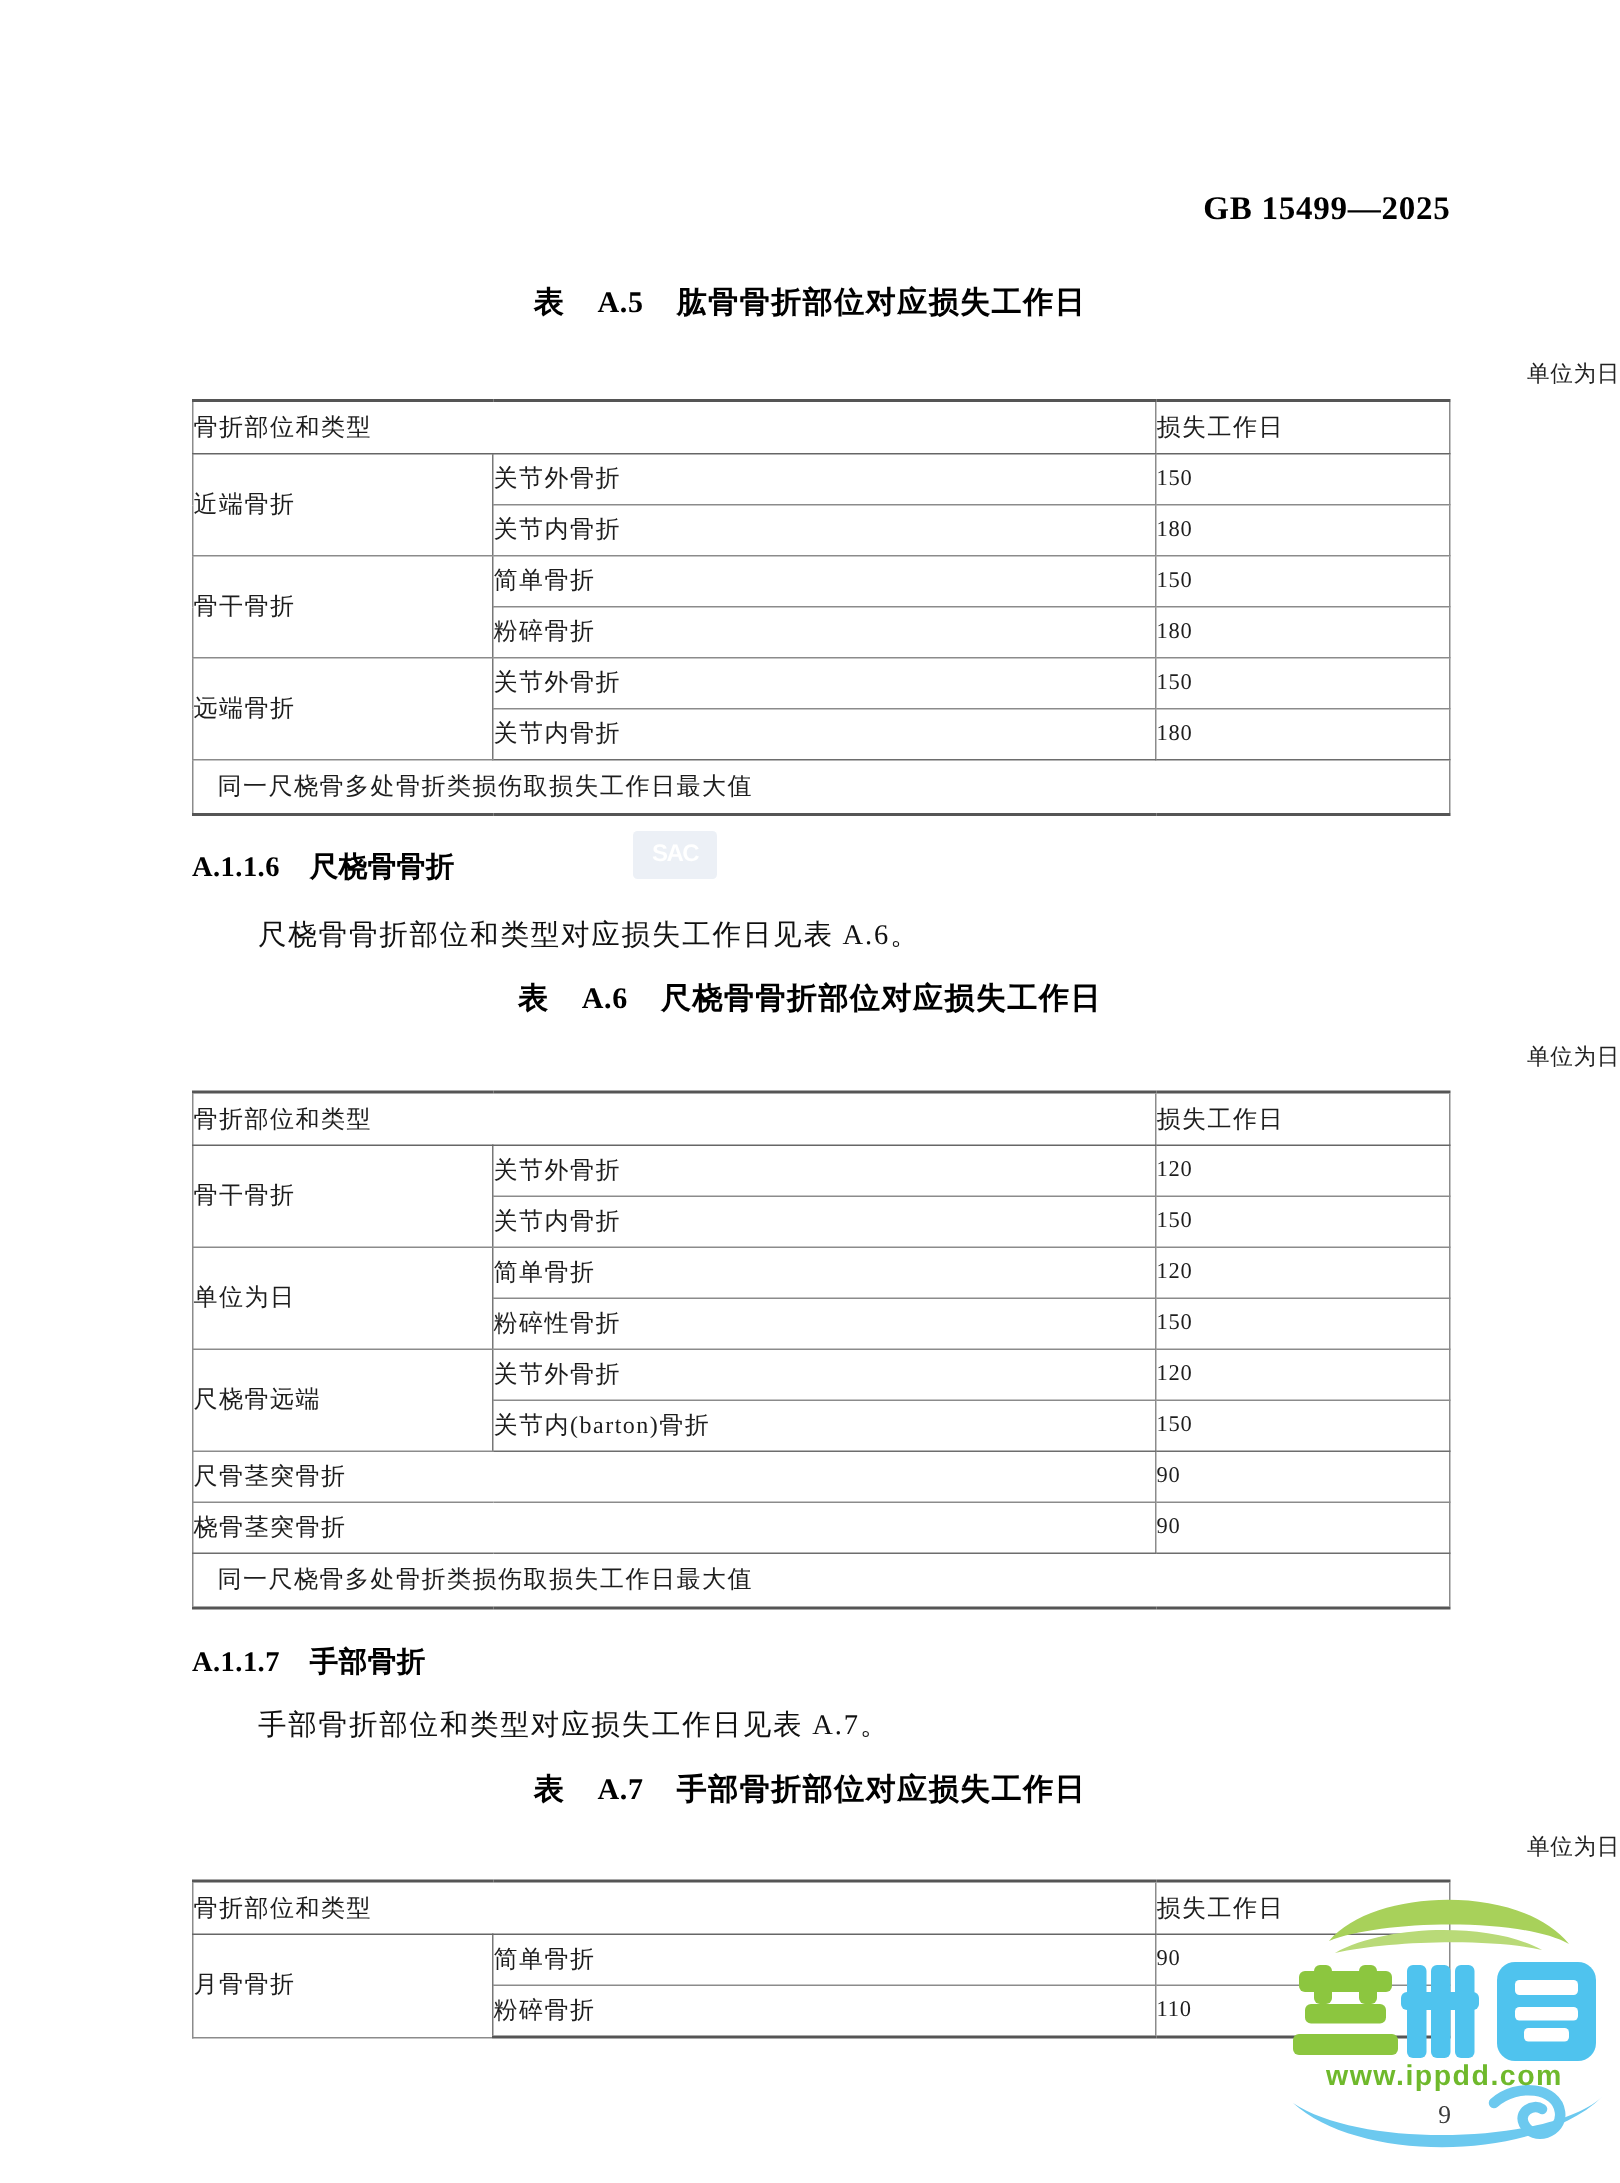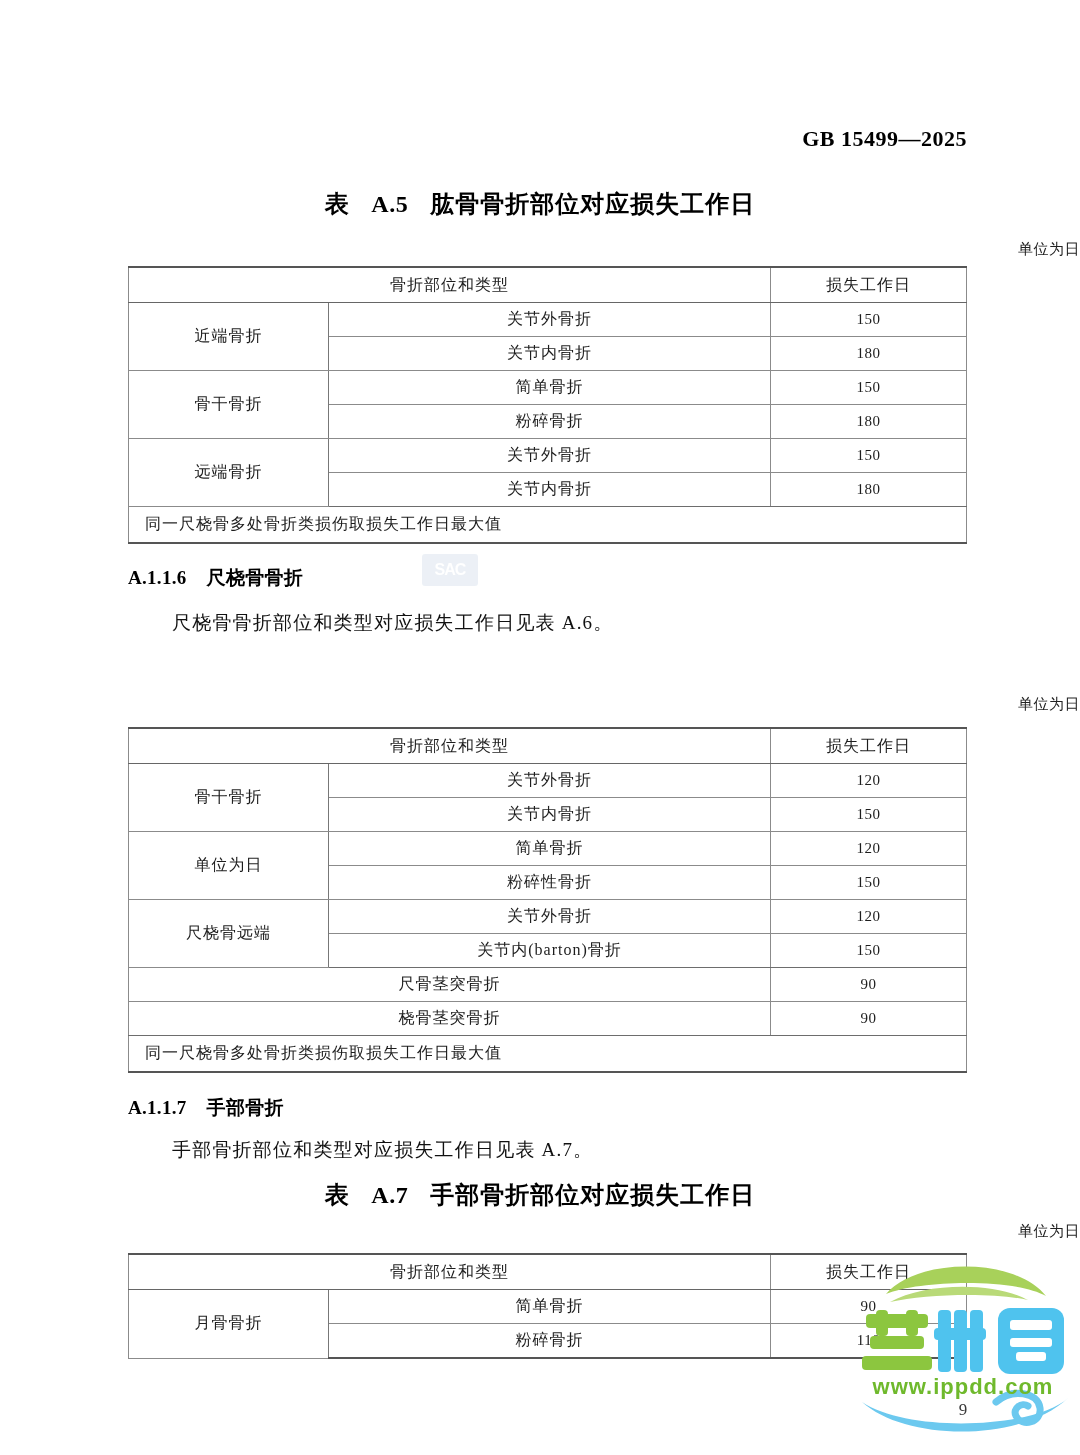--- a/index.html
+++ b/index.html
@@ -33,21 +33,21 @@
     letter-spacing: 0.5px;
     color: #000;
     white-space: nowrap;
   }
 
   
   .block { position: absolute; left: 0; width: 1080px; }
 
   .table-caption {
     text-align: center;
-    font-size: 24px;
+    font-size: 20px;
     font-weight: bold;
     color: #000;
     letter-spacing: 1px;
     white-space: nowrap;
   }
   .table-caption .cap-num { letter-spacing: 0.5px; }
   .table-caption .cap-gap { display: inline-block; width: 22px; }
 
   .unit-note {
     text-align: right;
@@ -85,21 +85,21 @@
     font-size: 16px;
     color: #1d1d1d;
     background: transparent;
   }
   .gb-table col.c-site  { width: 200px; }
   .gb-table col.c-type  { width: 442px; }
   .gb-table col.c-days  { width: 196px; }
 
   .gb-table td, .gb-table th {
     border: 1px solid #8b8b8b;
-    text-align: center;
+    text-align: left;
     vertical-align: middle;
     font-weight: normal;
     letter-spacing: 1px;
     padding: 0;
     height: 33px;
     background: transparent;
   }
   .gb-table tr.head-row td {
     border-top: 2px solid #555;
     border-bottom: 1.6px solid #666;
@@ -165,21 +165,21 @@
     height: 196px;
     pointer-events: none;
   }
   .site-watermark .wm-url {
     position: absolute;
     left: 0;
     top: 122px;
     width: 234px;
     text-align: center;
     font-family: "Liberation Sans", sans-serif;
-    font-size: 22px;
+    font-size: 19px;
     font-weight: bold;
     letter-spacing: 1px;
     color: #6fb92c;
   }
   .page-number {
     position: absolute;
     left: 0;
     top: 148px;
     width: 234px;
     text-align: center;
@@ -252,20 +252,23 @@
   <div class="sac-mark">
     <div class="sac-box"></div>
     <div class="sac-text">SAC</div>
   </div>
 
   <div class="block clause-head" style="top:565px;">
     <span>A.1.1.6</span><span class="ch-gap"></span><span>尺桡骨骨折</span>
   </div>
   <div class="block clause-para" style="top:610px;">尺桡骨骨折部位和类型对应损失工作日见表 A.6。</div>
 
+  <div class="block table-caption" style="top:652px;">
+    <span class="cap-num">表</span><span class="cap-gap"></span><span class="cap-num">A.6</span><span class="cap-gap"></span><span>尺桡骨骨折部位对应损失工作日</span>
+  </div>
 
   <div class="block unit-note" style="top:695px;">单位为日</div>
 
   <table class="gb-table" style="top:727px;">
     <colgroup>
         <col class="c-site">
         <col class="c-type">
         <col class="c-days">
       </colgroup>
     <tbody>

